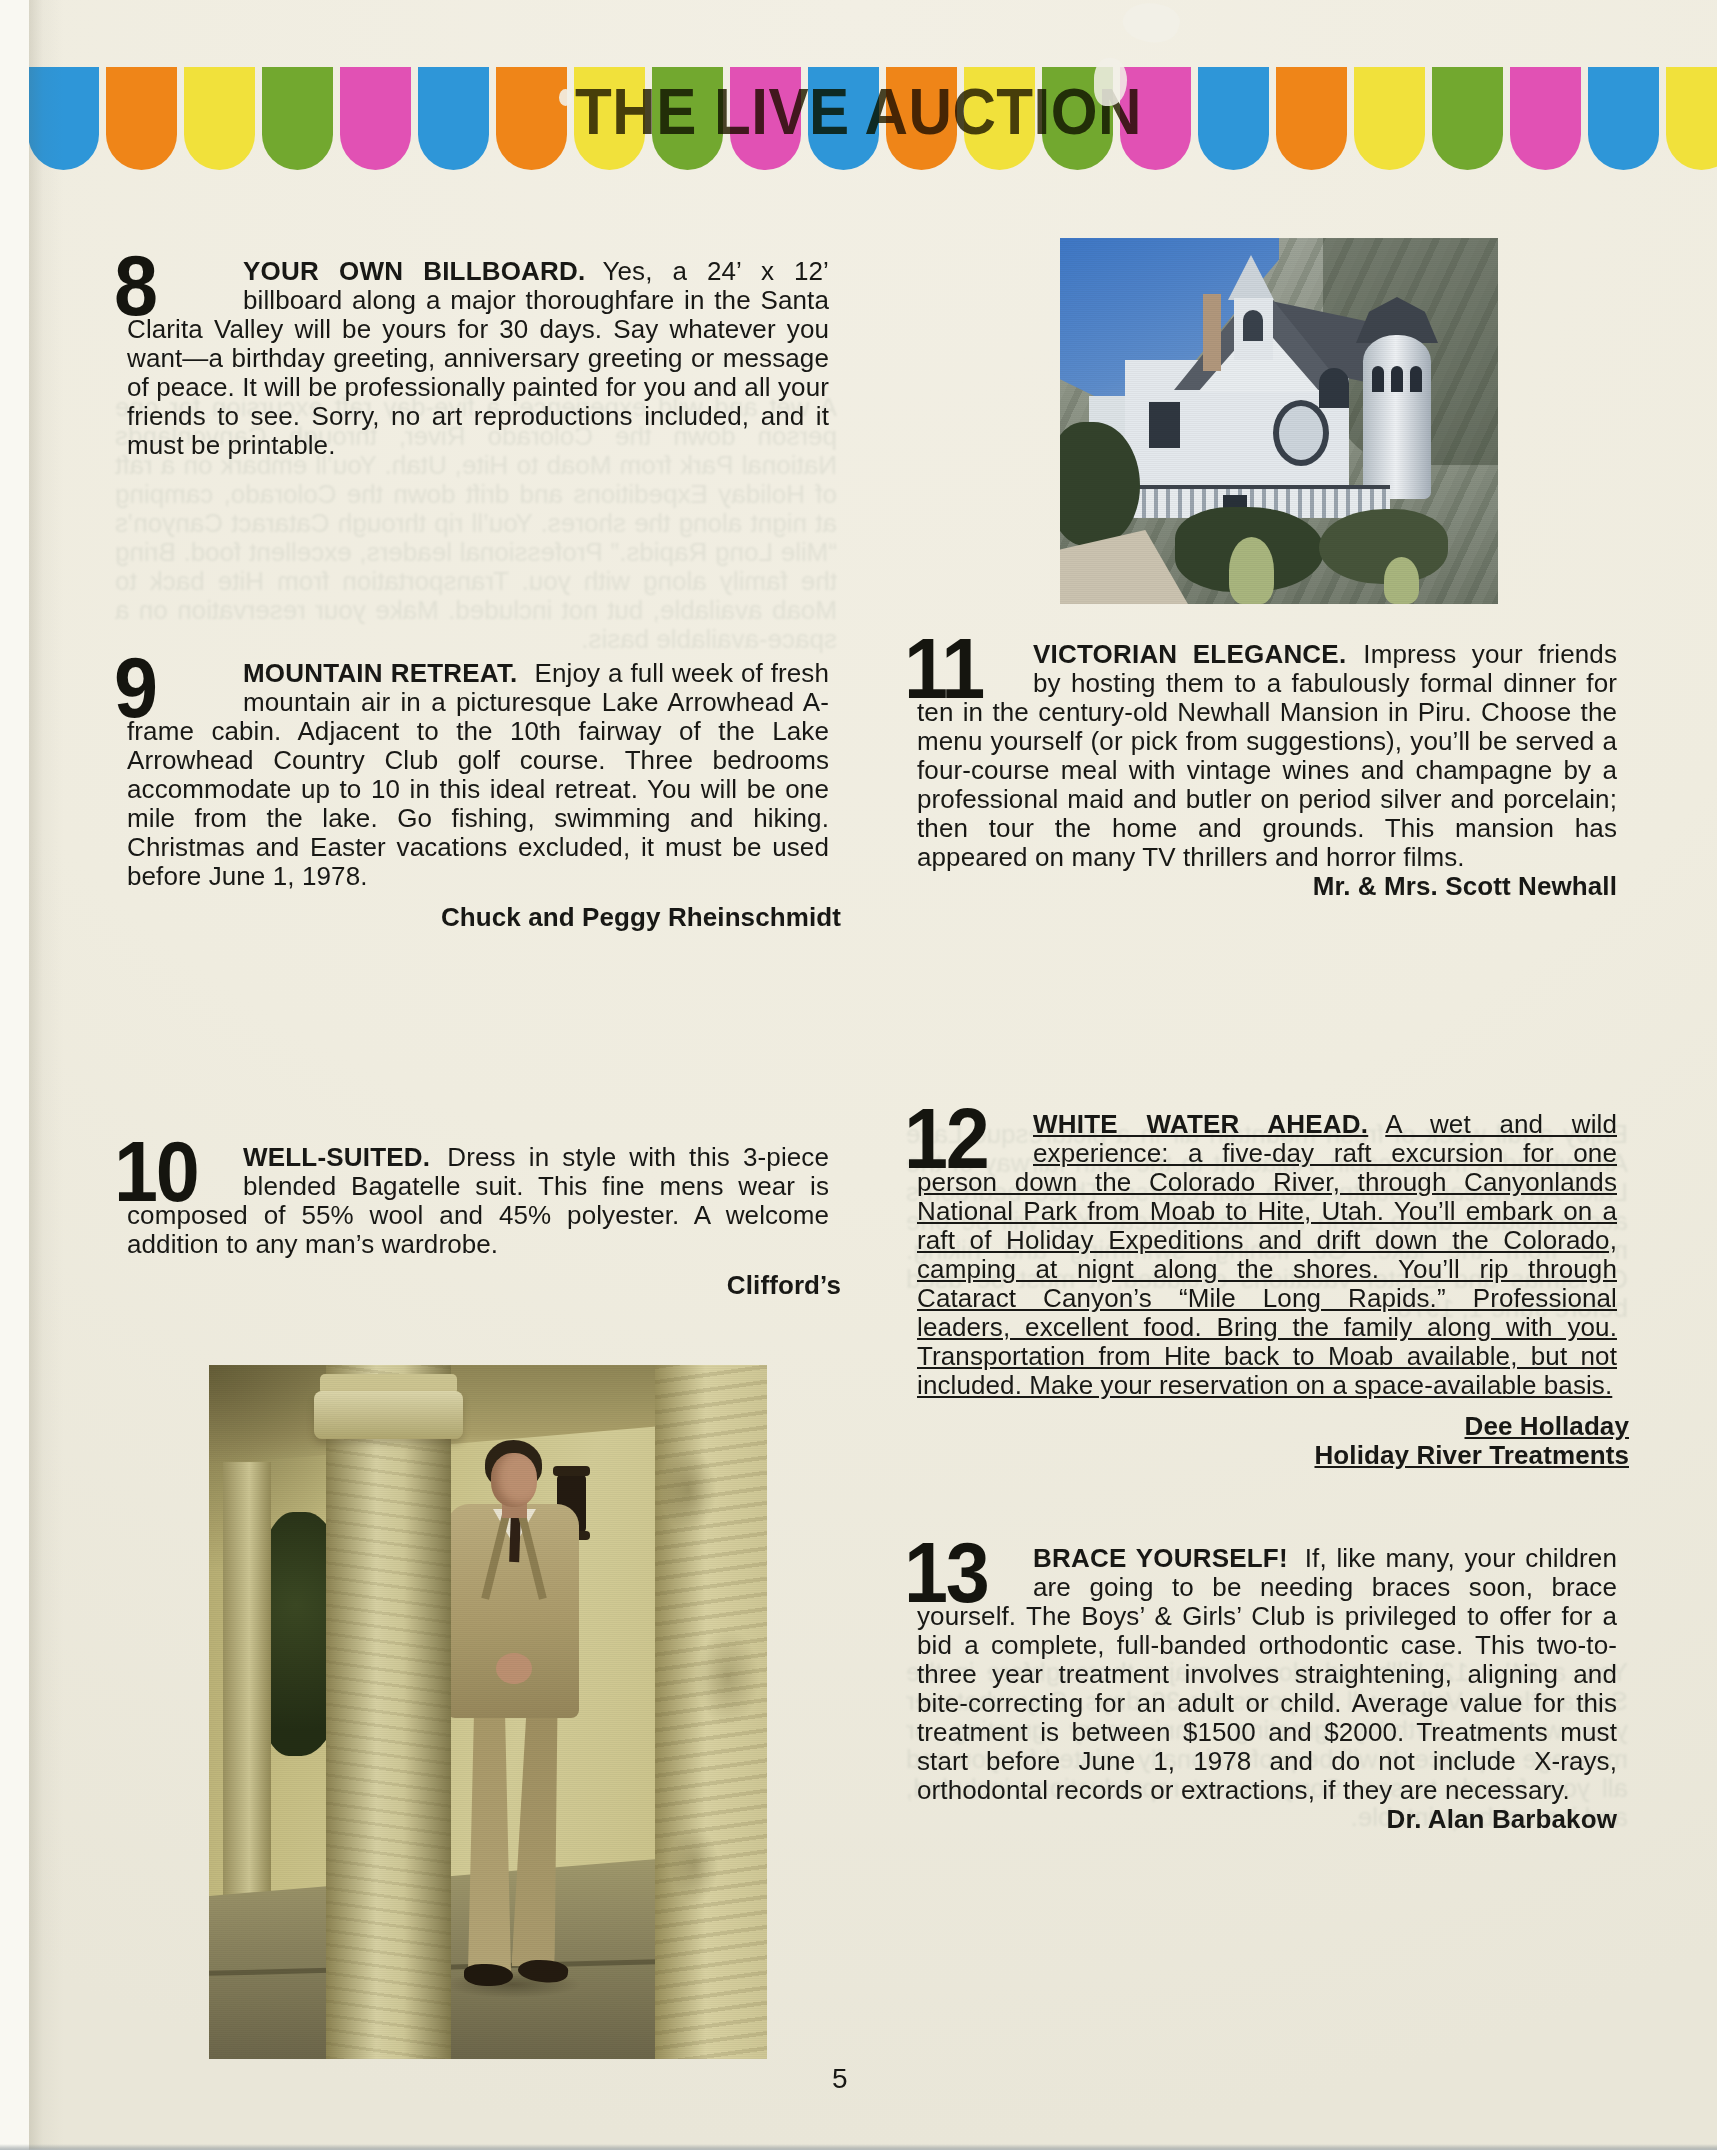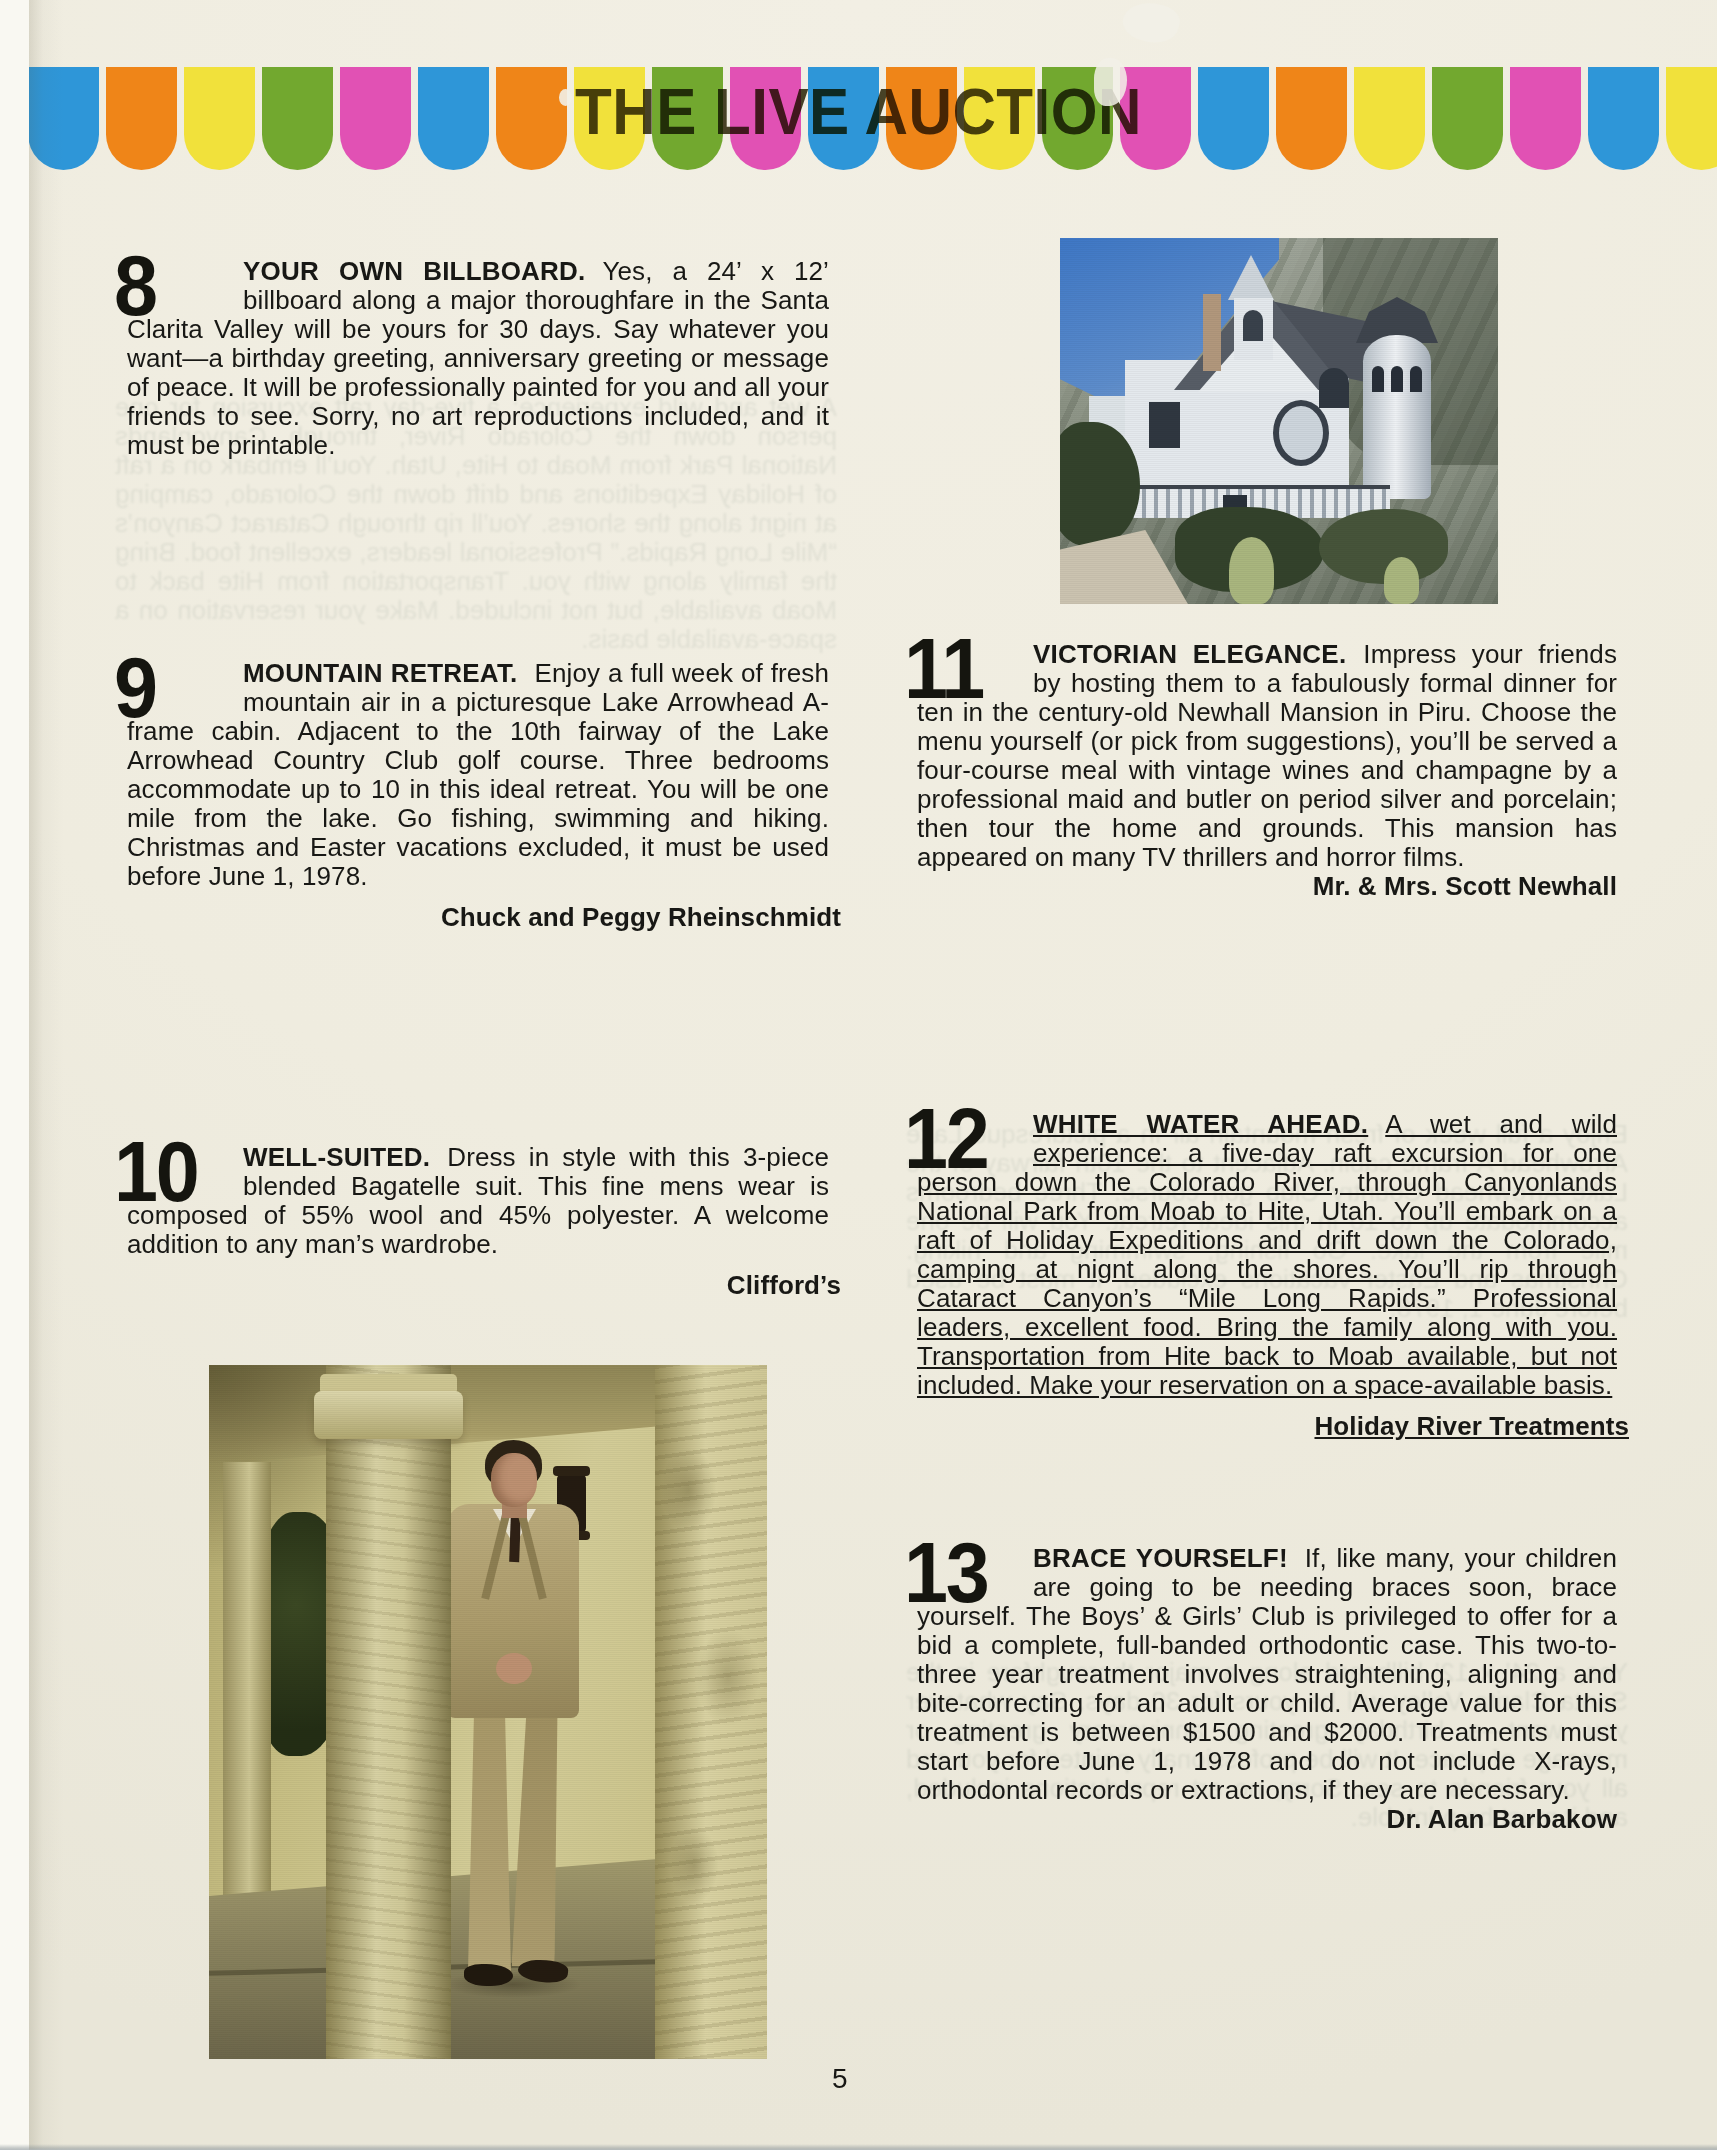--- a/index.html
+++ b/index.html
@@ -279,20 +279,21 @@
     </p>
   </article>
 
   <article class="item" style="left:905px;top:1098px;width:724px;text-decoration:underline;">
     <div class="num">
         <b>12</b>
       </div>
     <p>
       <span class="hl">WHITE WATER AHEAD.</span><span>A wet and wild experience: a five-day raft excursion for one person down the Colorado River, through Canyonlands National Park from Moab to Hite, Utah. You’ll embark on a raft of Holiday Expeditions and drift down the Colorado, camping at nignt along the shores. You’ll rip through Cataract Canyon’s “Mile Long Rapids.” Professional leaders, excellent food. Bring the family along with you. Transportation from Hite back to Moab available, but not included. Make your reservation on a space-available basis.</span>
     </p>
+    <div class="credit">Dee Holladay</div>
     <div class="credit">Holiday River Treatments</div>
   </article>
 
   <article class="item" style="left:905px;top:1532px;width:724px;">
     <div class="num">
         <b>13</b>
       </div>
     <p>
       <span class="hl">BRACE YOURSELF!</span><span>If, like many, your children are going to be needing braces soon, brace yourself. The Boys’ &amp; Girls’ Club is privileged to offer for a bid a complete, full-banded orthodontic case. This two-to-three year treatment involves straightening, aligning and bite-correcting for an adult or child. Average value for this treatment is between $1500 and $2000. Treatments must start before June 1, 1978 and do not include X-rays, orthodontal records or extractions, if they are necessary.</span><span class="fcredit">Dr. Alan Barbakow</span>
     </p>

